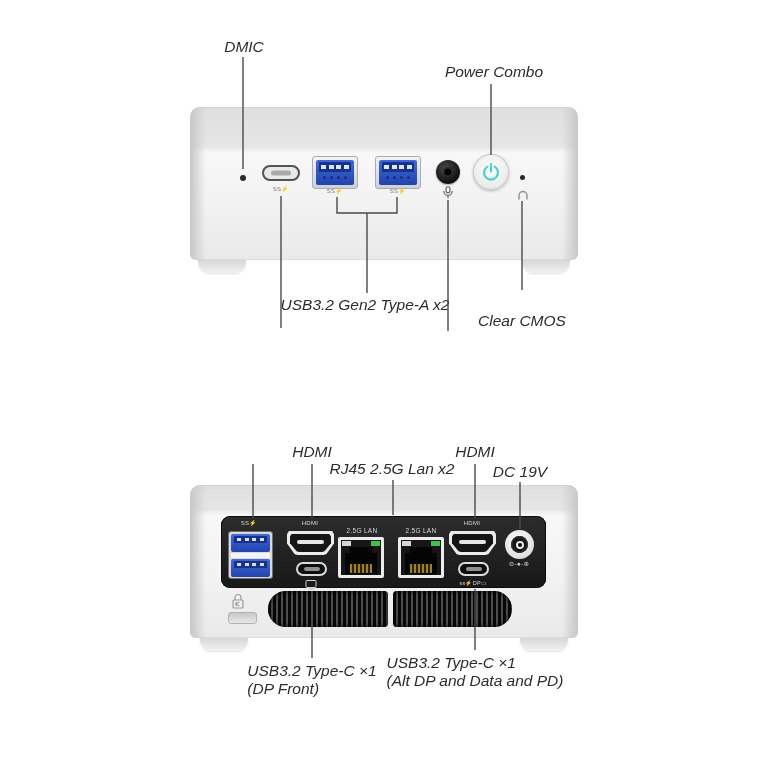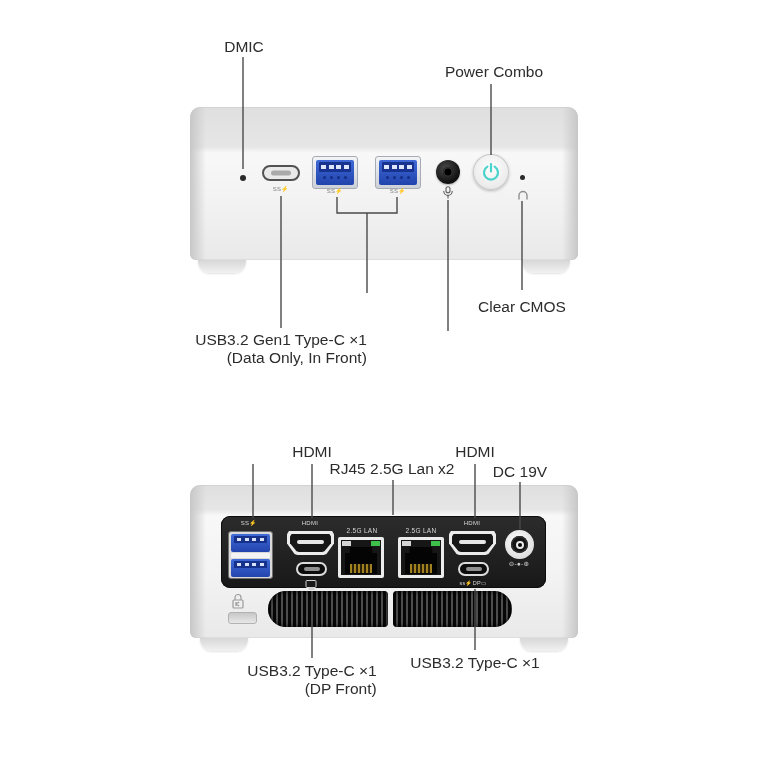--- a/index.html
+++ b/index.html
@@ -1,21 +1,21 @@
 <!DOCTYPE html>
 <html><head>
 <meta charset="utf-8">
 <style>
   html,body{margin:0;padding:0;background:#fff;}
   body{width:768px;height:768px;font-family:"Liberation Sans",sans-serif;}
   .canvas{position:relative;width:768px;height:768px;background:#ffffff;overflow:hidden;}
 
   
-  .callout{position:absolute;transform:translateX(-50%);text-align:right;
-           font-size:15.5px;line-height:18px;color:#2c2c2c;white-space:nowrap;}
+  .callout{position:absolute;transform:translateX(-50%);text-align:left;
+           font-size:15.5px;line-height:18px;color:#2c2c2c;white-space:nowrap;font-style:italic;}
 
   
   .device{position:absolute;left:190px;width:388px;height:153px;border-radius:10px 10px 6px 6px;
           background:linear-gradient(180deg,#dfdfdf 0%,#e6e6e6 26%,#f8f8f8 30%,#f2f2f2 62%,#e9e9e9 100%);
           overflow:hidden;box-shadow:inset 0 0 0 1px rgba(0,0,0,0.05);}
   .device.rear{background:linear-gradient(180deg,#dfdfdf 0%,#e6e6e6 16%,#f8f8f8 20%,#f2f2f2 62%,#e9e9e9 100%);}
   .edge{position:absolute;top:0;bottom:0;width:16px;}
   .edge.l{left:0;background:linear-gradient(90deg,#c7c7c7,rgba(236,236,236,0));}
   .edge.r{right:0;background:linear-gradient(270deg,#c7c7c7,rgba(236,236,236,0));}
   .foot{position:absolute;width:48px;height:18px;border-radius:5px 5px 12px 12px;
@@ -184,25 +184,22 @@
 
   <div class="hole" style="left:520px;top:175px;width:5px;height:5px"></div>
   <span class="icon" style="left:523px;top:186px">
     <svg width="12" height="12" viewBox="0 0 12 12">
         <path d="M2 11 V7.5 a4 4 0 0 1 8 0 V11" fill="none" stroke="#8f8f8f" stroke-width="1.4" stroke-linecap="round"></path>
       </svg>
   </span>
 
   <div class="callout" style="left:244px;top:38px">DMIC</div>
   <div class="callout" style="left:494px;top:63px">Power Combo</div>
-  <div class="callout" style="left:522px;top:298px">Clear CMOS</div>
-  <div class="callout" style="left:281px;top:331px">
-    <div>USB3.2 Gen1 Type-C ×1</div>
-    <div>(Data Only, In Front)</div>
-  </div>
+  <div class="callout" style="left:365px;top:296px">USB3.2 Gen2 Type-A x2</div>
+  <div class="callout" style="left:522px;top:312px">Clear CMOS</div>
 
   <div class="foot" style="left:200px;top:633px"></div>
   <div class="foot" style="left:520px;top:633px"></div>
   <div class="device rear" style="top:485px">
     <div class="edge l"></div>
     <div class="edge r"></div>
   </div>
 
   <div class="panel"></div>
 
@@ -292,20 +289,21 @@
   <div class="callout" style="left:312px;top:443px">HDMI</div>
   <div class="callout" style="left:392px;top:460px">RJ45 2.5G Lan x2</div>
   <div class="callout" style="left:475px;top:443px">HDMI</div>
   <div class="callout" style="left:520px;top:463px">DC 19V</div>
   <div class="callout" style="left:312px;top:662px">
     <div>USB3.2 Type-C ×1</div>
     <div>(DP Front)</div>
   </div>
   <div class="callout" style="left:475px;top:654px">
     <div>USB3.2 Type-C ×1</div>
+    <div>(Alt DP and Data and PD)</div>
   </div>
 
   <svg class="lines" width="768" height="768">
     <path d="M243 57 V169"></path>
     <path d="M491 84 V155"></path>
     <path d="M281 196 V328"></path>
     <path d="M337 197 V213 H397 V197 M367 213 V293"></path>
     <path d="M448 200 V331"></path>
     <path d="M522 201 V290"></path>
     <path d="M253 464 V518"></path>

